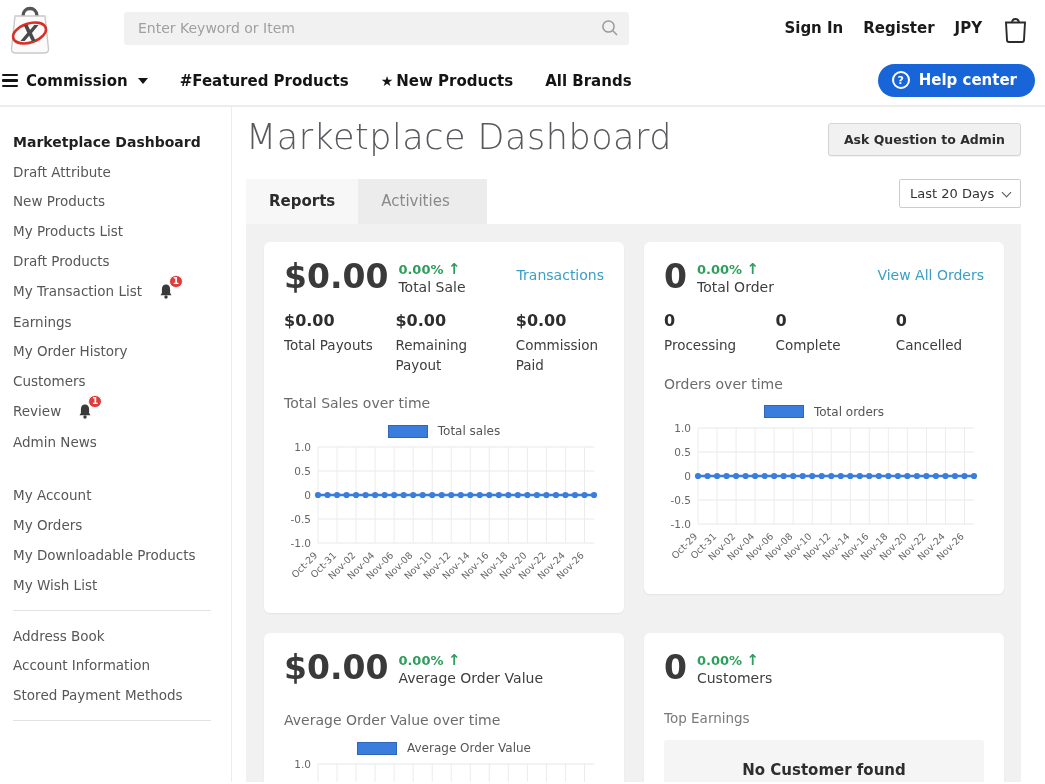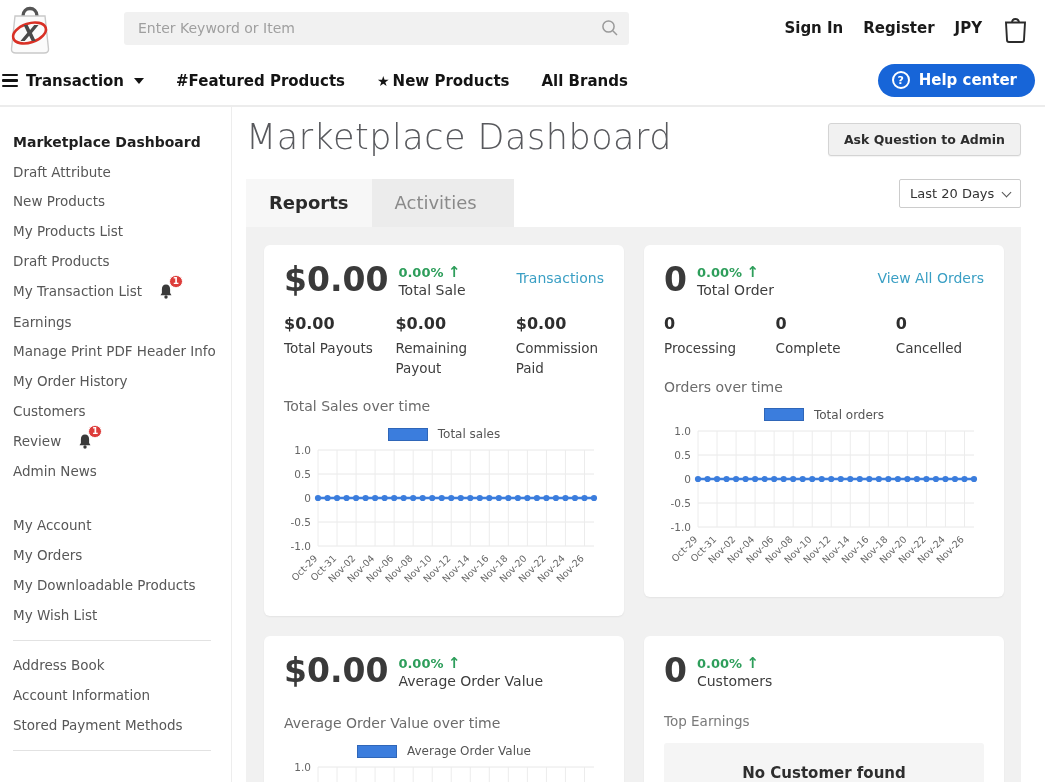--- a/index.html
+++ b/index.html
@@ -46,21 +46,21 @@
 
   .main { flex:1; position:relative; overflow:hidden; background:#fff; }
   .main-top { display:flex; align-items:flex-start; padding:10px 24px 0 14px; }
   .page-title { font-size:35px; font-weight:300; color:#58595d; letter-spacing:.5px; flex:1; }
   .ask-btn { margin-top:6px; background:#f1f1f1; border:1px solid #d4d4d4; border-radius:3px; color:#2d2d2d;
     font-size:12.5px; font-weight:bold; padding:8px 15px; cursor:pointer; font-family:inherit; white-space:nowrap;
     box-shadow:0 1px 1px rgba(0,0,0,.05); }
 
   .toolbar { display:flex; justify-content:space-between; align-items:flex-start; margin:22px 24px 0 14px; }
   .tabs { display:flex; background:#ececec; padding-right:14px; }
-  .tab { padding:13px 23px 14px; font-size:18px; color:#8a8a8a; cursor:pointer; }
+  .tab { padding:13px 23px 14px; font-size:15px; color:#8a8a8a; cursor:pointer; }
   .tab.active { background:#f7f7f7; color:#2b2b2b; font-weight:bold; }
   .period-select { display:flex; align-items:center; justify-content:space-between; width:122px; height:29px;
     border:1px solid #cccccc; border-radius:2px; background:#fff; font-size:13px; color:#333;
     padding:0 10px; cursor:pointer; }
   .chev { width:7px; height:7px; border-right:1.6px solid #555; border-bottom:1.6px solid #555; transform:rotate(45deg); margin-top:-3px; }
 
   .dashboard { margin:0 24px 0 14px; background:#f1f1f1; padding:18px; display:grid;
     grid-template-columns:1fr 1fr; gap:20px; min-height:600px; align-items:start; }
   .card { background:#fff; border-radius:6px; padding:18px 20px 16px; box-shadow:0 1px 2px rgba(0,0,0,.06); }
 
@@ -114,21 +114,21 @@
   </div>
 </div>
 
 <div class="nav">
   <div class="nav-item">
     <span class="burger">
         <i></i>
         <i></i>
         <i></i>
       </span>
-    <span>Transaction</span>
+    <span>Commission</span>
     <span class="caret-down"></span>
   </div>
   <div class="nav-item">
     <span>#Featured Products</span>
   </div>
   <div class="nav-item">
     <span class="star">★</span>
     <span style="margin-left:-6px">New Products</span>
   </div>
   <div class="nav-item">
@@ -163,23 +163,20 @@
         <span class="sb-bell">
           <svg width="16" height="17" viewBox="0 0 16 17">
             <path d="M8 1.5 C5.4 1.5 3.9 3.6 3.9 6.2 V10 L2.5 12.2 H13.5 L12.1 10 V6.2 C12.1 3.6 10.6 1.5 8 1.5 Z" fill="#3a3a3a"></path>
             <circle cx="8" cy="14" r="1.7" fill="#3a3a3a"></circle>
           </svg>
           <span class="sb-badge">1</span>
         </span>
       </div>
       <div class="sb-item">
         <span>Earnings</span>
-      </div>
-      <div class="sb-item">
-        <span>Manage Print PDF Header Info</span>
       </div>
       <div class="sb-item">
         <span>My Order History</span>
       </div>
       <div class="sb-item">
         <span>Customers</span>
       </div>
       <div class="sb-item">
         <span>Review</span>
         <span class="sb-bell">

